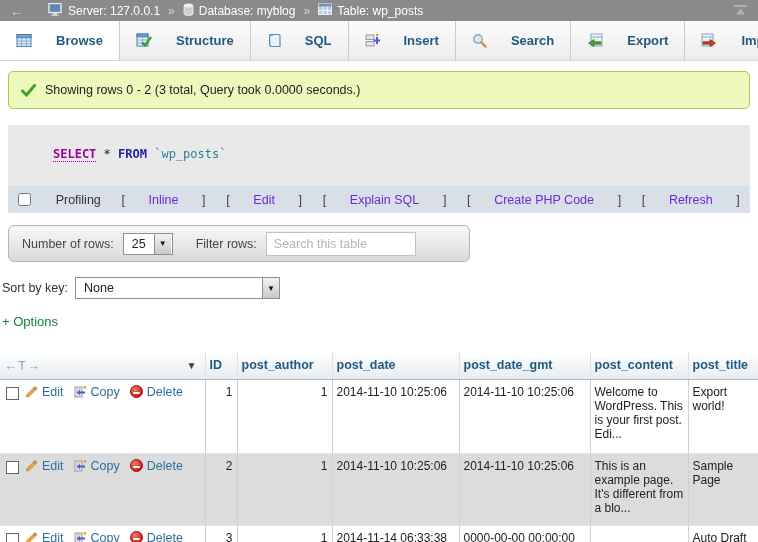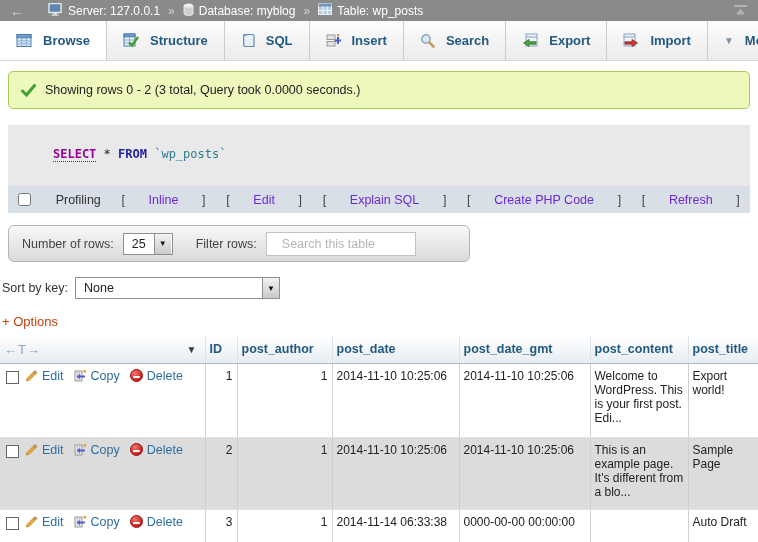--- a/index.html
+++ b/index.html
@@ -21,21 +21,21 @@
   .topbar .spacer { flex:1; }
   .collapse-ic { cursor:pointer; line-height:0; }
 
   
   .tabbar {
     height:40px; display:flex; align-items:stretch;
     background:linear-gradient(#fbfbfb,#efefef);
     border-bottom:1px solid #d8d8d8;
   }
   .tab {
-    display:inline-flex; align-items:center; gap:11px; padding:0 16px;
+    display:inline-flex; align-items:center; gap:24px; padding:0 16px;
     border-right:1px solid #ccc; color:#235a81; font-weight:bold; font-size:13px;
     background:linear-gradient(#fcfcfc,#ececec); cursor:pointer;
   }
   .tab.active { background:#fff; }
   .tab .ticon { line-height:0; }
   .more-arrow { color:#7d93a9; font-size:10px; }
 
   
   .message {
     margin:10px 8px 0 8px; height:38px; border-radius:5px;
@@ -70,29 +70,29 @@
   .fakeselect {
     display:inline-flex; align-items:stretch; border:1px solid #8f8f8f; background:#fff;
     height:22px; cursor:pointer;
   }
   .fakeselect .val { padding:3px 8px 0 8px; color:#222; }
   .fakeselect .btn {
     width:17px; background:linear-gradient(#f2f2f2,#c9c9c9); border-left:1px solid #8f8f8f;
     display:flex; align-items:center; justify-content:center; font-size:8px; color:#111;
   }
   .filter-input {
-    width:150px; height:24px; border:1px solid #c3c3c3; padding:0 15px; font-size:12.5px;
+    width:150px; height:24px; border:1px solid #c3c3c3; padding:0 7px; font-size:12.5px;
     font-family:"Liberation Sans",sans-serif; color:#333;
   }
   .filter-input::placeholder { color:#b5b5b5; }
 
   
   .sortrow { margin:15px 8px 0 2px; display:flex; align-items:center; gap:7px; font-size:12.5px; color:#333; }
   .sortrow .fakeselect { width:205px; justify-content:space-between; }
-  .opt-link { display:inline-block; margin:15px 0 0 2px; color:#c2410c; font-size:13px;text-align:right; }
+  .opt-link { display:inline-block; margin:15px 0 16px 2px; color:#15803d; font-size:13px;text-align:right; }
 
   
   table.results { border-collapse:collapse; table-layout:fixed; width:758px; margin-top:7px; font-size:12px; }
   table.results col.c-act { width:205px; }
   table.results col.c-id { width:32px; }
   table.results col.c-auth { width:95px; }
   table.results col.c-date { width:127px; }
   table.results col.c-gmt { width:131px; }
   table.results col.c-cont { width:98px; }
   table.results col.c-title { width:70px; }

